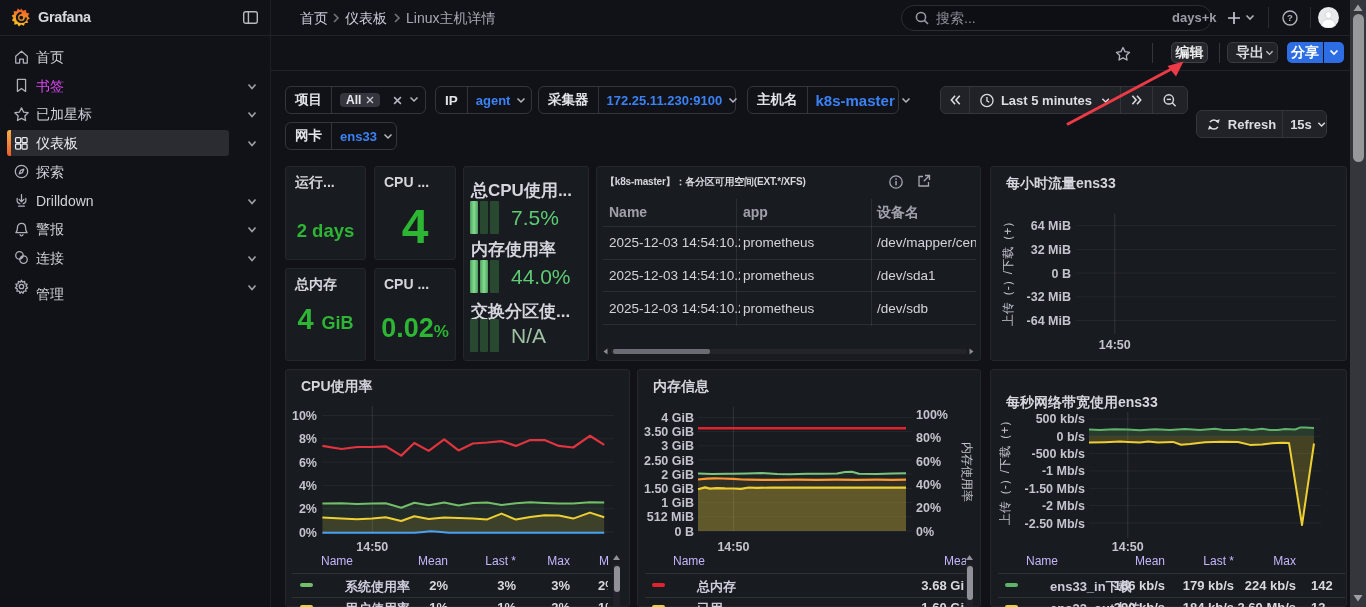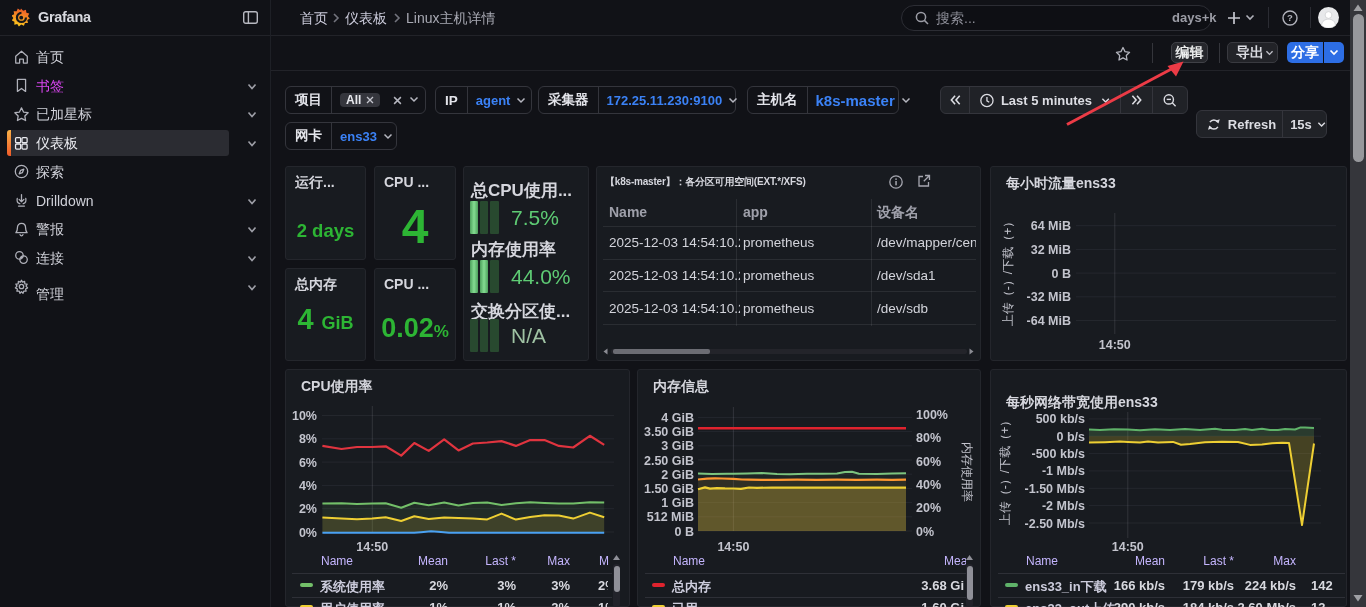--- a/index.html
+++ b/index.html
@@ -2,21 +2,21 @@
 <html><head>
 <meta charset="utf-8">
 <style>
 * { margin:0; padding:0; box-sizing:border-box; }
 html,body { width:1366px; height:607px; overflow:hidden; background:#111217;
   font-family:"Liberation Sans", sans-serif; color:#ccccdc; }
 .abs { position:absolute; }
 .panel { position:absolute; background:#181b20; border:1px solid #24262c; border-radius:3px; overflow:hidden; }
 .ptitle { position:absolute; font-size:14px; font-weight:bold; color:#d5d6dd; white-space:nowrap; }
 .leghead { position:absolute; color:#c4b5fd; font-weight:normal; font-size:12px; white-space:nowrap; }
-.legtxt { position:absolute; color:#ccccdc; font-size:13px; white-space:nowrap; }
+.legtxt { position:absolute; color:#ccccdc; font-size:13px; white-space:nowrap;margin-left:25px; }
 .legval { position:absolute; color:#d8d9df; font-weight:bold; font-size:13px; white-space:nowrap; text-align:right; }
 .legsep { position:absolute; height:1px; background:rgba(204,204,220,0.12); }
 .swatch { position:absolute; width:13px; height:4px; border-radius:2px; }
 .statval { position:absolute; font-weight:bold; text-align:center; white-space:nowrap; }
 .menuitem { position:absolute; left:36px; font-size:14px; color:#d0d1d9; white-space:nowrap; }
 .mchev { position:absolute; left:246px; width:12px; height:12px; }
 .micon { position:absolute; left:13px; width:17px; height:17px; }
 .fbox { position:absolute; border:1px solid #34353c; border-radius:6px; height:28px; display:flex; align-items:center; }
 .flabel { white-space:nowrap; font-weight:bold; font-size:13.5px; color:#e3e4ea; padding:0 9px; align-self:stretch; display:flex; align-items:center; border-right:1px solid #34353c; }
 .fval { white-space:nowrap; font-weight:bold; font-size:13px; color:#3b82f6; padding:0 6px 0 8px; }

